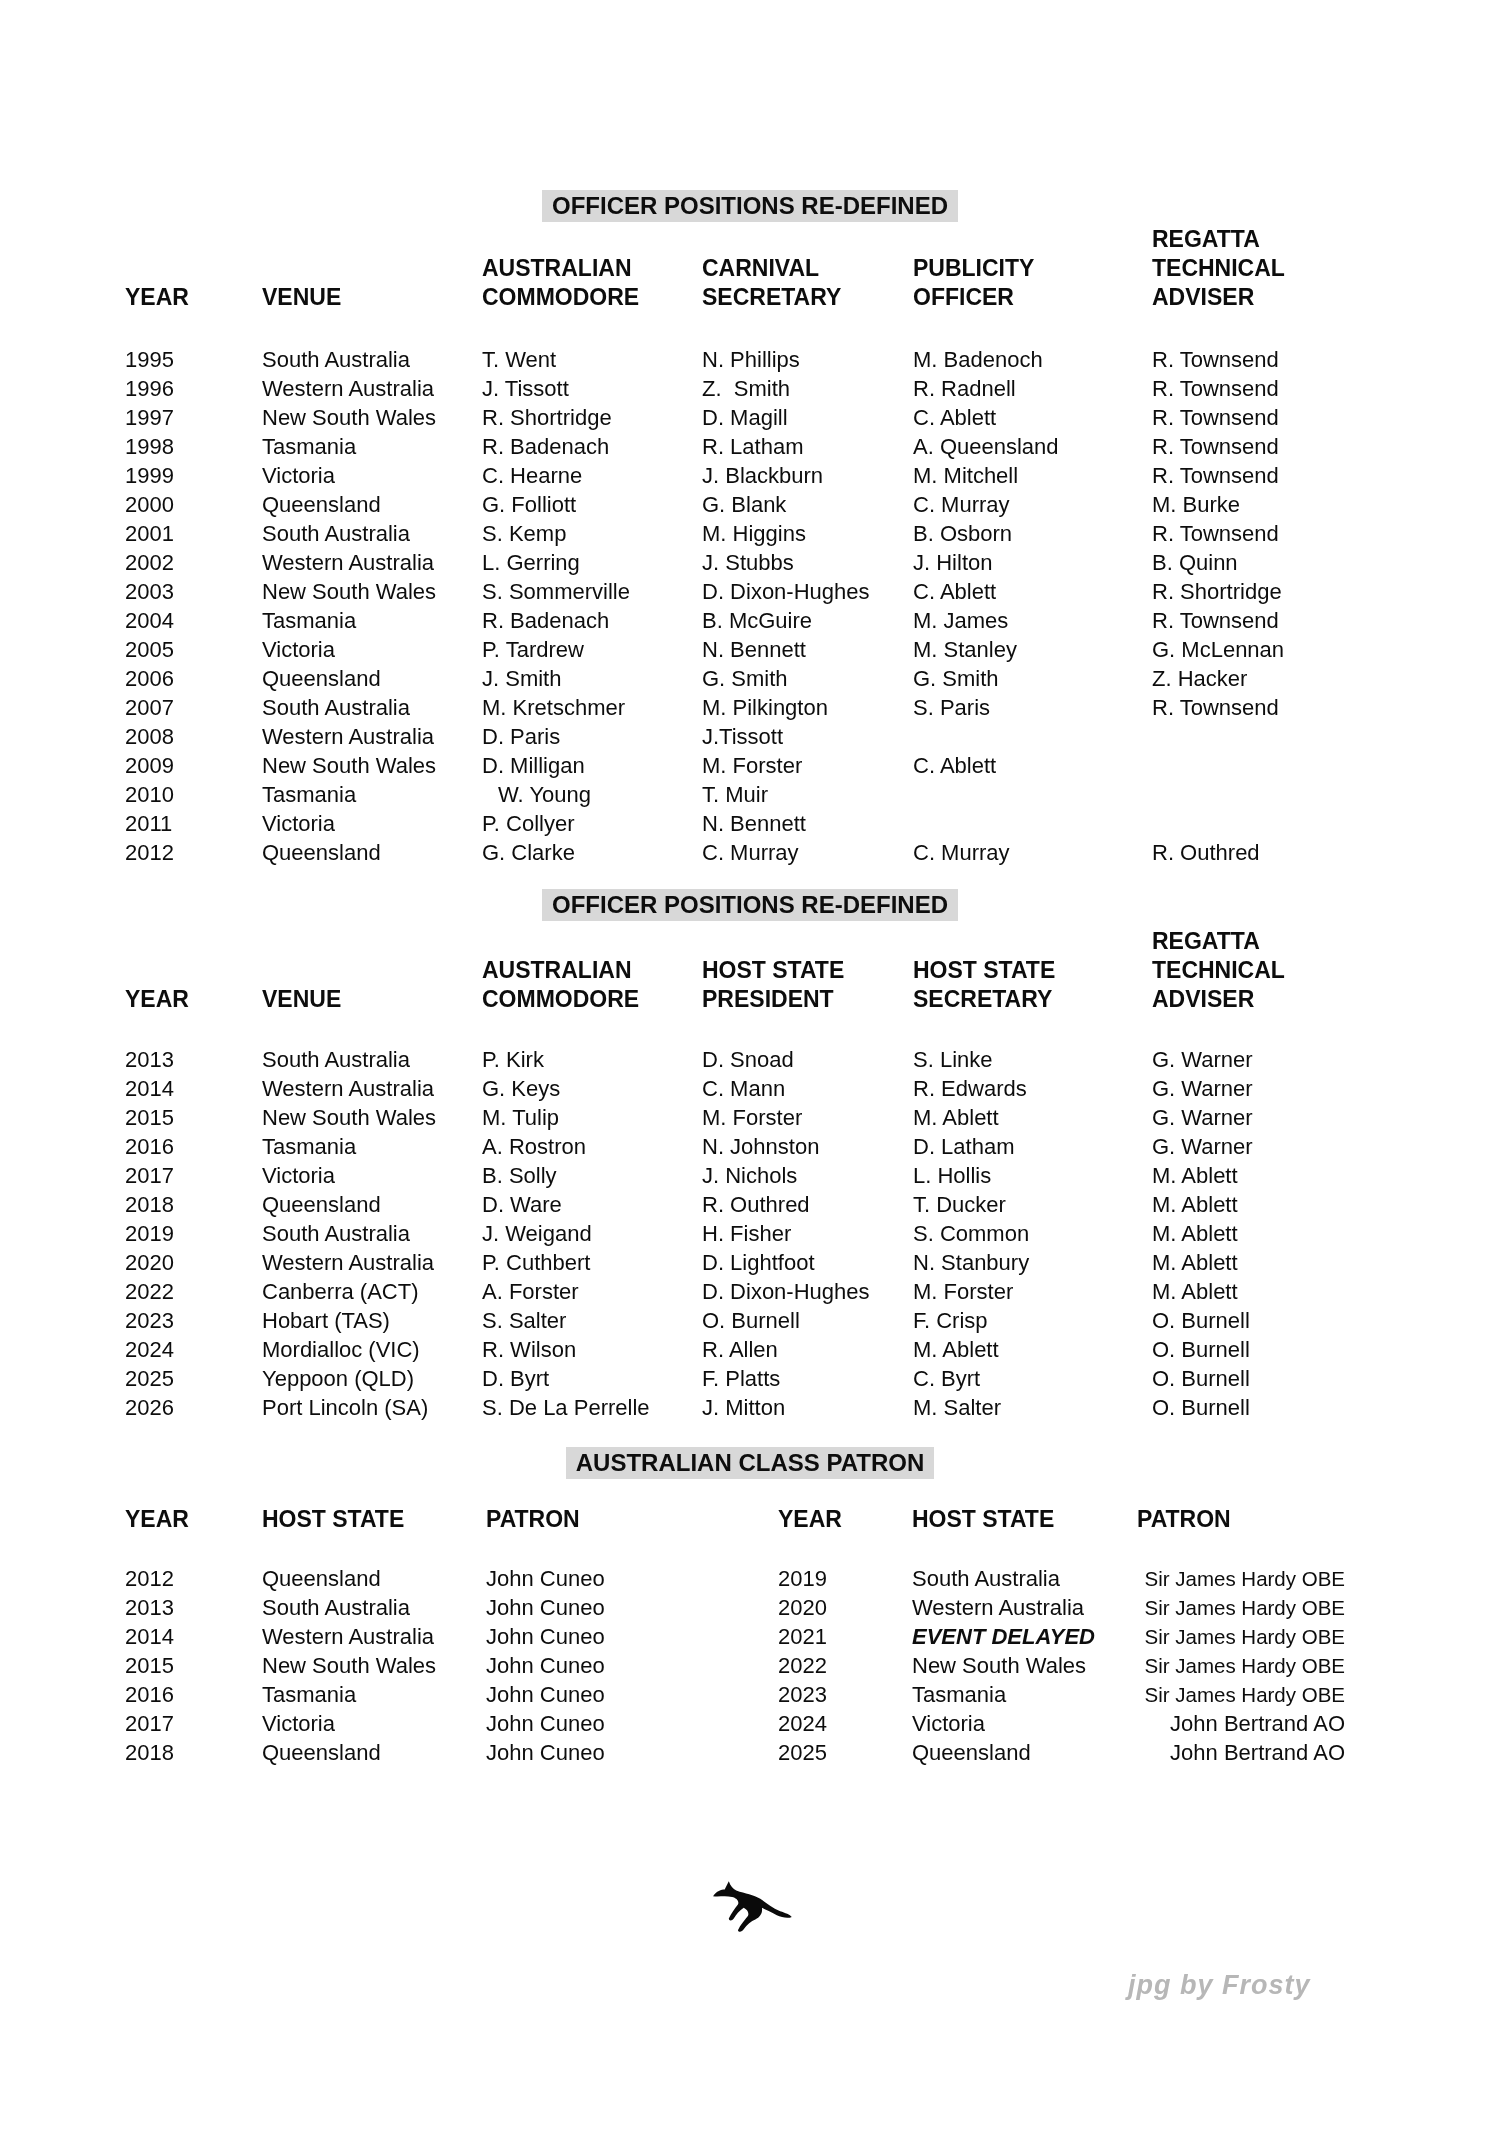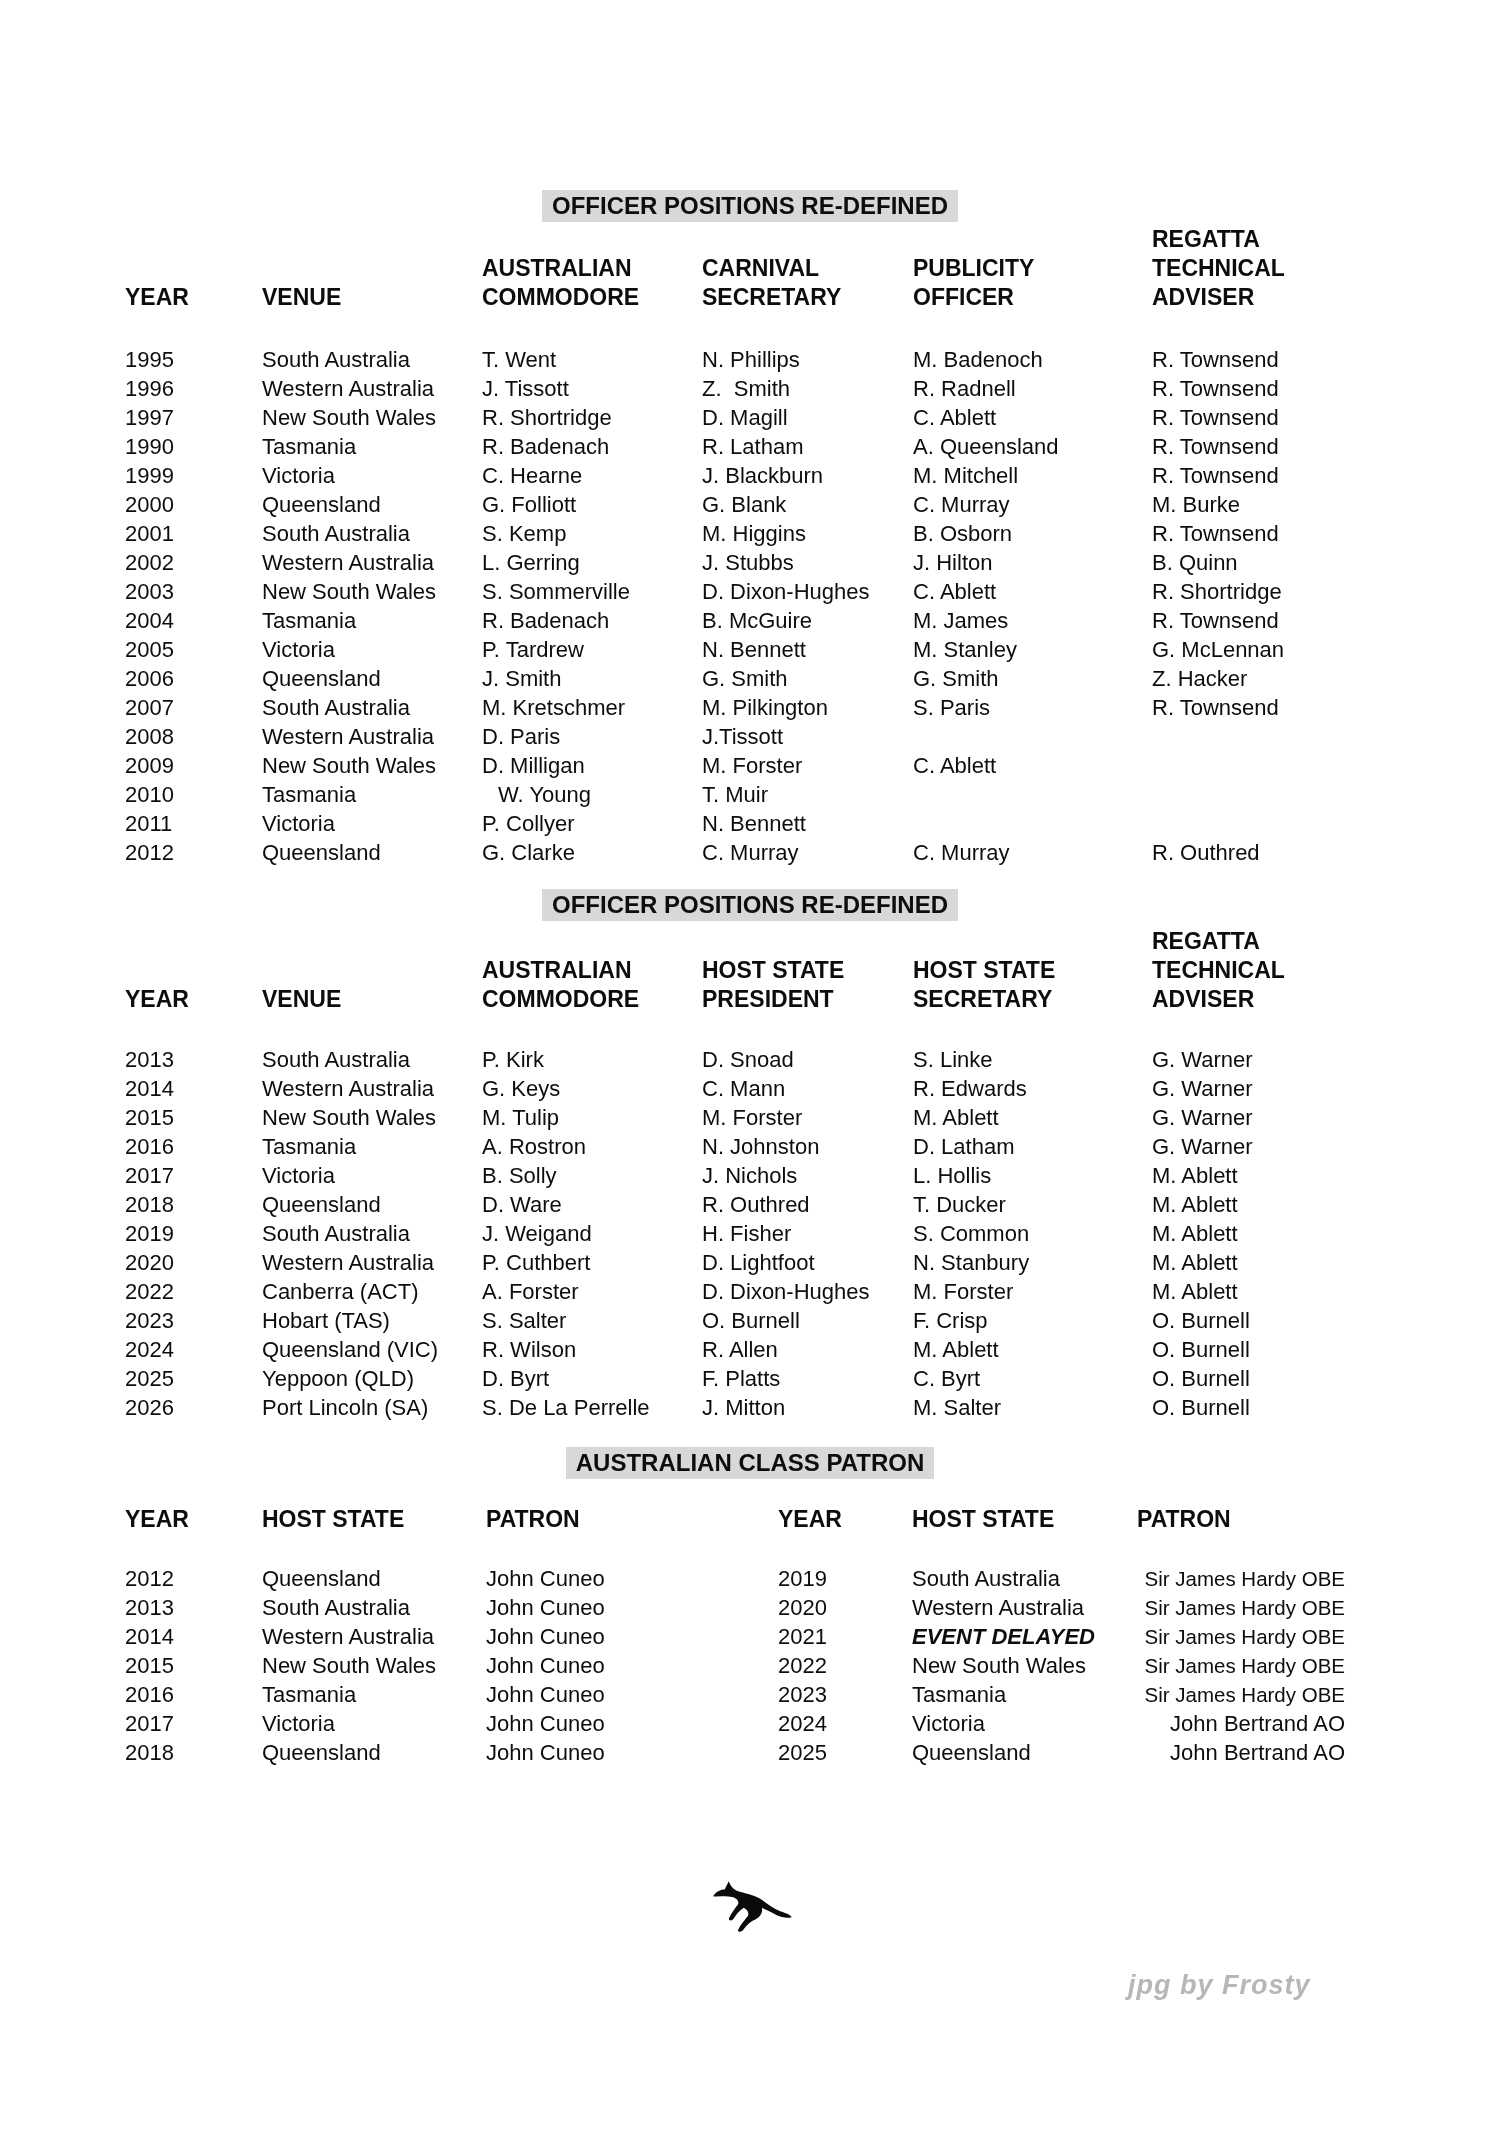--- a/index.html
+++ b/index.html
@@ -110,21 +110,21 @@
       </div>
       <div class="trow" style="top: 58px;">
         <div class="cell" style="left: 125px; width: 137px;">1997</div>
         <div class="cell" style="left: 262px; width: 218px;">New South Wales</div>
         <div class="cell" style="left: 482px; width: 218px;">R. Shortridge</div>
         <div class="cell" style="left: 702px; width: 209px;">D. Magill</div>
         <div class="cell" style="left: 913px; width: 237px;">C. Ablett</div>
         <div class="cell" style="left: 1152px; width: 300px;">R. Townsend</div>
       </div>
       <div class="trow" style="top: 87px;">
-        <div class="cell" style="left: 125px; width: 137px;">1990</div>
+        <div class="cell" style="left: 125px; width: 137px;">1998</div>
         <div class="cell" style="left: 262px; width: 218px;">Tasmania</div>
         <div class="cell" style="left: 482px; width: 218px;">R. Badenach</div>
         <div class="cell" style="left: 702px; width: 209px;">R. Latham</div>
         <div class="cell" style="left: 913px; width: 237px;">A. Queensland</div>
         <div class="cell" style="left: 1152px; width: 300px;">R. Townsend</div>
       </div>
       <div class="trow" style="top: 116px;">
         <div class="cell" style="left: 125px; width: 137px;">1999</div>
         <div class="cell" style="left: 262px; width: 218px;">Victoria</div>
         <div class="cell" style="left: 482px; width: 218px;">C. Hearne</div>
@@ -335,21 +335,21 @@
       <div class="trow" style="top: 261px;">
         <div class="cell" style="left: 125px; width: 137px;">2023</div>
         <div class="cell" style="left: 262px; width: 218px;">Hobart (TAS)</div>
         <div class="cell" style="left: 482px; width: 218px;">S. Salter</div>
         <div class="cell" style="left: 702px; width: 209px;">O. Burnell</div>
         <div class="cell" style="left: 913px; width: 237px;">F. Crisp</div>
         <div class="cell" style="left: 1152px; width: 300px;">O. Burnell</div>
       </div>
       <div class="trow" style="top: 290px;">
         <div class="cell" style="left: 125px; width: 137px;">2024</div>
-        <div class="cell" style="left: 262px; width: 218px;">Queensland (VIC)</div>
+        <div class="cell" style="left: 262px; width: 218px;">Mordialloc (VIC)</div>
         <div class="cell" style="left: 482px; width: 218px;">R. Wilson</div>
         <div class="cell" style="left: 702px; width: 209px;">R. Allen</div>
         <div class="cell" style="left: 913px; width: 237px;">M. Ablett</div>
         <div class="cell" style="left: 1152px; width: 300px;">O. Burnell</div>
       </div>
       <div class="trow" style="top: 319px;">
         <div class="cell" style="left: 125px; width: 137px;">2025</div>
         <div class="cell" style="left: 262px; width: 218px;">Yeppoon (QLD)</div>
         <div class="cell" style="left: 482px; width: 218px;">D. Byrt</div>
         <div class="cell" style="left: 702px; width: 209px;">F. Platts</div>

